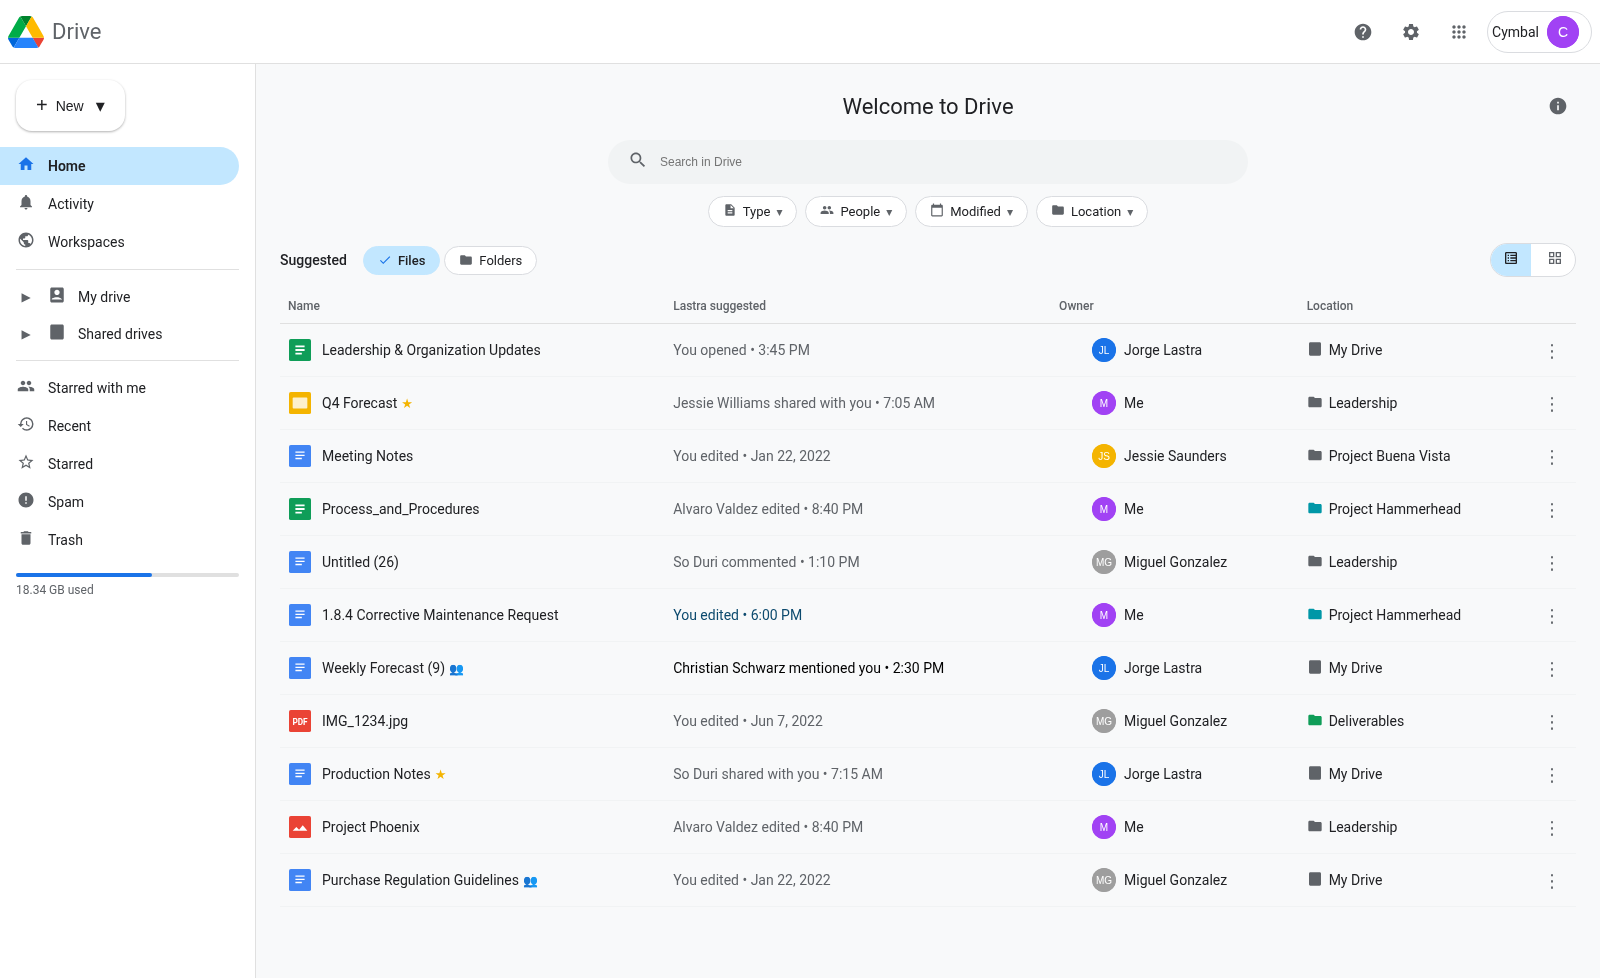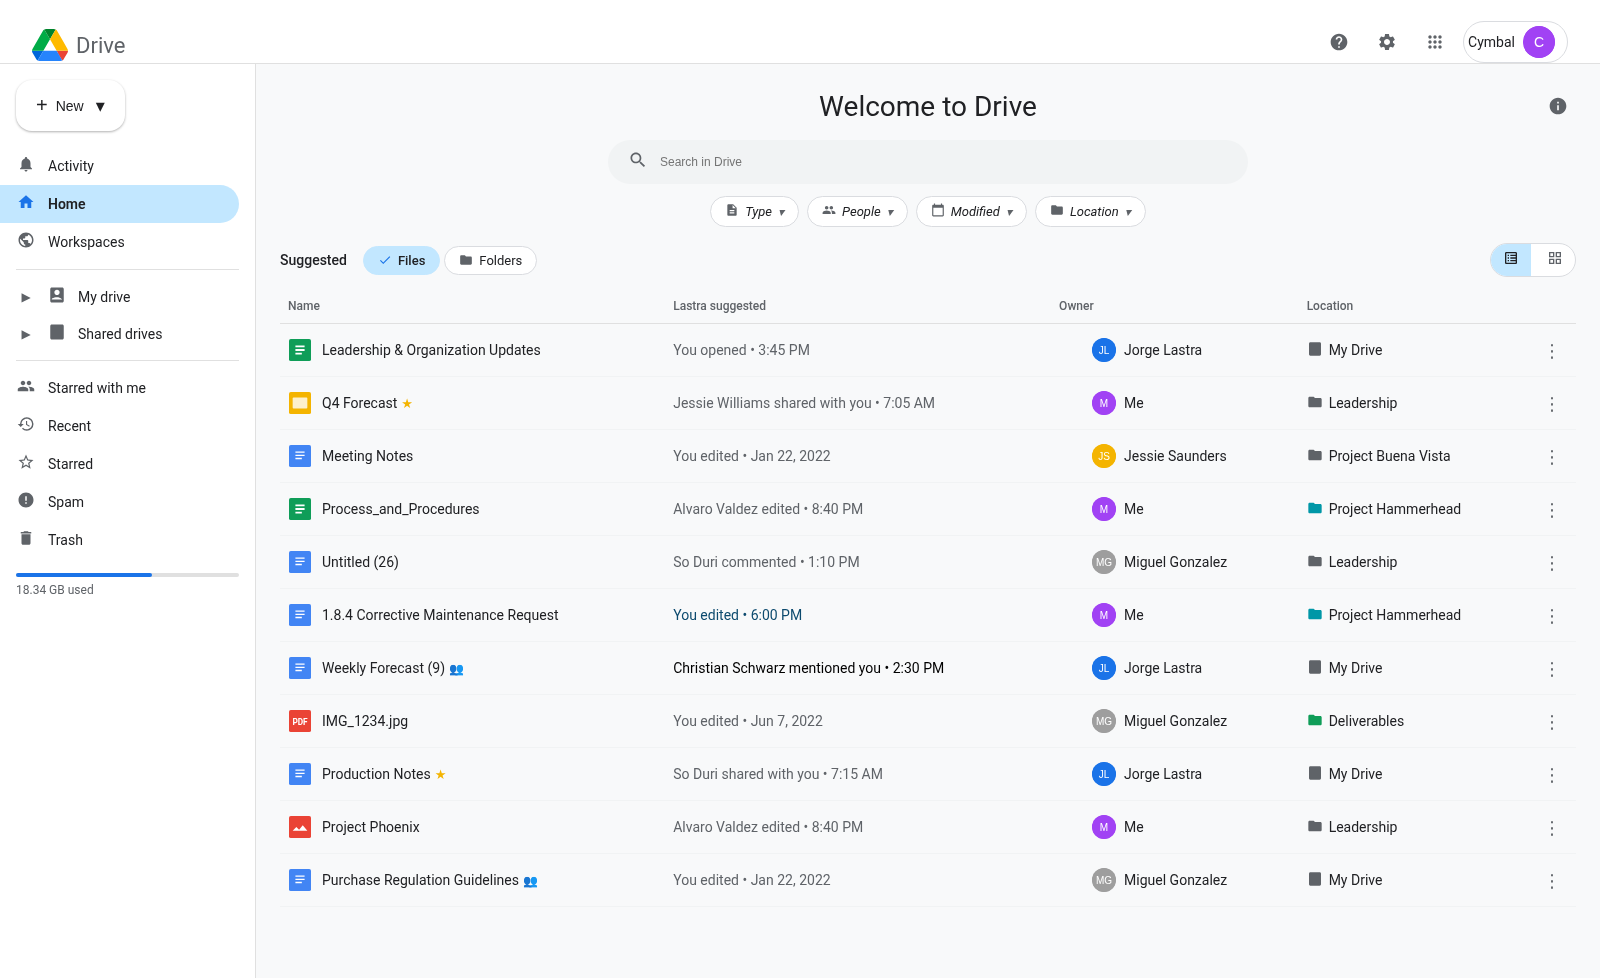--- a/index.html
+++ b/index.html
@@ -1,19 +1,19 @@
 <!DOCTYPE html>
 <html><head>
   <meta charset="utf-8">
   <style>
     * { box-sizing: border-box; margin: 0; padding: 0; }
     body { font-family: 'Google Sans', Roboto, Arial, sans-serif; background: #f8f9fa; color: #202124; font-size: 14px; overflow: hidden; height: 978px; }
 
     
-    .topbar { display: flex; align-items: flex-end; justify-content: space-between; padding: 0 32px; height: 64px; background: #fff; border-bottom: 1px solid #e0e0e0; }
+    .topbar { display: flex; align-items: center; justify-content: space-between; padding: 0 8px; height: 64px; background: #fff; border-bottom: 1px solid #e0e0e0; }
     .topbar-left { display: flex; align-items: center; gap: 8px; }
     .logo-icon { width: 36px; height: 36px; }
     .logo-text { font-size: 22px; color: #5f6368; font-weight: 400; }
     .topbar-right { display: flex; align-items: center; gap: 8px; }
     .icon-btn { width: 40px; height: 40px; border-radius: 50%; display: flex; align-items: center; justify-content: center; cursor: pointer; background: none; border: none; color: #5f6368; font-size: 20px; }
     .user-chip { display: flex; align-items: center; gap: 8px; border: 1px solid #dadce0; border-radius: 24px; padding: 4px 12px 4px 4px; cursor: pointer; }
     .user-chip-name { font-size: 14px; color: #202124; }
     .avatar { width: 32px; height: 32px; border-radius: 50%; background: #a142f4; display: flex; align-items: center; justify-content: center; color: white; font-size: 13px; overflow: hidden; }
 
     
@@ -30,29 +30,29 @@
     .nav-separator { height: 1px; background: #e0e0e0; margin: 8px 16px; }
     .storage-info { padding: 8px 16px; font-size: 12px; color: #5f6368; }
     .storage-bar-bg { height: 4px; background: #e0e0e0; border-radius: 2px; margin-top: 6px; }
     .storage-bar-fill { height: 4px; background: #1a73e8; border-radius: 2px; width: 61%; }
 
     
     .main { flex: 1; overflow-y: auto; background: #f8f9fa; }
 
     
     .main-header { display: flex; align-items: center; justify-content: space-between; padding: 24px 24px 16px; }
-    .main-title { font-size: 28px; font-weight: 400; color: #202124; text-align: center; flex: 1; }
+    .main-title { font-size: 22px; font-weight: 400; color: #202124; text-align: center; flex: 1; }
     .info-btn { width: 36px; height: 36px; border-radius: 50%; display: flex; align-items: center; justify-content: center; cursor: pointer; color: #5f6368; font-size: 18px; }
 
     
     .search-area { display: flex; flex-direction: column; align-items: center; padding: 0 24px 16px; }
     .search-bar { display: flex; align-items: center; background: #f1f3f4; border-radius: 24px; padding: 10px 20px; width: 640px; gap: 12px; cursor: text; }
     .search-icon { color: #5f6368; font-size: 18px; }
     .search-input { border: none; background: none; font-size: 12px; color: #202124; outline: none; flex: 1; width: 100%; }
-    .filter-row { display: flex; gap: 8px; margin-top: 12px; font-style: italic; }
+    .filter-row { display: flex; gap: 8px; margin-top: 12px; }
     .filter-chip { display: flex; align-items: center; gap: 6px; padding: 6px 14px; border: 1px solid #dadce0; border-radius: 20px; background: #fff; cursor: pointer; font-size: 13px; color: #202124; }
 
     
     .content { padding: 0 24px; }
     .suggested-header { display: flex; align-items: center; justify-content: space-between; margin-bottom: 12px; }
     .suggested-left { display: flex; align-items: center; gap: 16px; }
     .suggested-label { font-size: 14px; font-weight: 500; color: #202124; }
     .toggle-group { display: flex; gap: 4px; }
     .toggle-btn { display: flex; align-items: center; gap: 6px; padding: 6px 14px; border-radius: 20px; cursor: pointer; font-size: 13px; border: 1px solid #dadce0; background: #fff; color: #202124; }
     .toggle-btn.active { background: #c2e7ff; border-color: #c2e7ff; font-weight: 500; }
@@ -124,35 +124,35 @@
 
 <div class="layout">
 
   <div class="sidebar">
     <button class="new-btn">
       <span class="plus">+</span>
       <span>New</span>
       <span class="chevron">▾</span>
     </button>
 
-    <div class="nav-item">
-      <span class="nav-icon">
-        <svg width="18" height="18" viewBox="0 0 24 24" fill="#5f6368">
-            <path d="M12 22c1.1 0 2-.9 2-2h-4c0 1.1.9 2 2 2zm6-6v-5c0-3.07-1.64-5.64-4.5-6.32V4c0-.83-.67-1.5-1.5-1.5s-1.5.67-1.5 1.5v.68C7.63 5.36 6 7.92 6 11v5l-2 2v1h16v-1l-2-2z"></path>
-          </svg>
-      </span>
-      <span>Activity</span>
-    </div>
     <div class="nav-item active">
       <span class="nav-icon">
         <svg width="18" height="18" viewBox="0 0 24 24" fill="#1a73e8">
             <path d="M10 20v-6h4v6h5v-8h3L12 3 2 12h3v8z"></path>
           </svg>
       </span>
       <span>Home</span>
+    </div>
+    <div class="nav-item">
+      <span class="nav-icon">
+        <svg width="18" height="18" viewBox="0 0 24 24" fill="#5f6368">
+            <path d="M12 22c1.1 0 2-.9 2-2h-4c0 1.1.9 2 2 2zm6-6v-5c0-3.07-1.64-5.64-4.5-6.32V4c0-.83-.67-1.5-1.5-1.5s-1.5.67-1.5 1.5v.68C7.63 5.36 6 7.92 6 11v5l-2 2v1h16v-1l-2-2z"></path>
+          </svg>
+      </span>
+      <span>Activity</span>
     </div>
     <div class="nav-item">
       <span class="nav-icon">
         <svg width="18" height="18" viewBox="0 0 24 24" fill="#5f6368">
             <path d="M12 2C6.48 2 2 6.48 2 12s4.48 10 10 10 10-4.48 10-10S17.52 2 12 2zm-1 17.93c-3.95-.49-7-3.85-7-7.93 0-.62.08-1.21.21-1.79L9 15v1c0 1.1.9 2 2 2v1.93zm6.9-2.54c-.26-.81-1-1.39-1.9-1.39h-1v-3c0-.55-.45-1-1-1H8v-2h2c.55 0 1-.45 1-1V7h2c1.1 0 2-.9 2-2v-.41c2.93 1.19 5 4.06 5 7.41 0 2.08-.8 3.97-2.1 5.39z"></path>
           </svg>
       </span>
       <span>Workspaces</span>
     </div>
 

